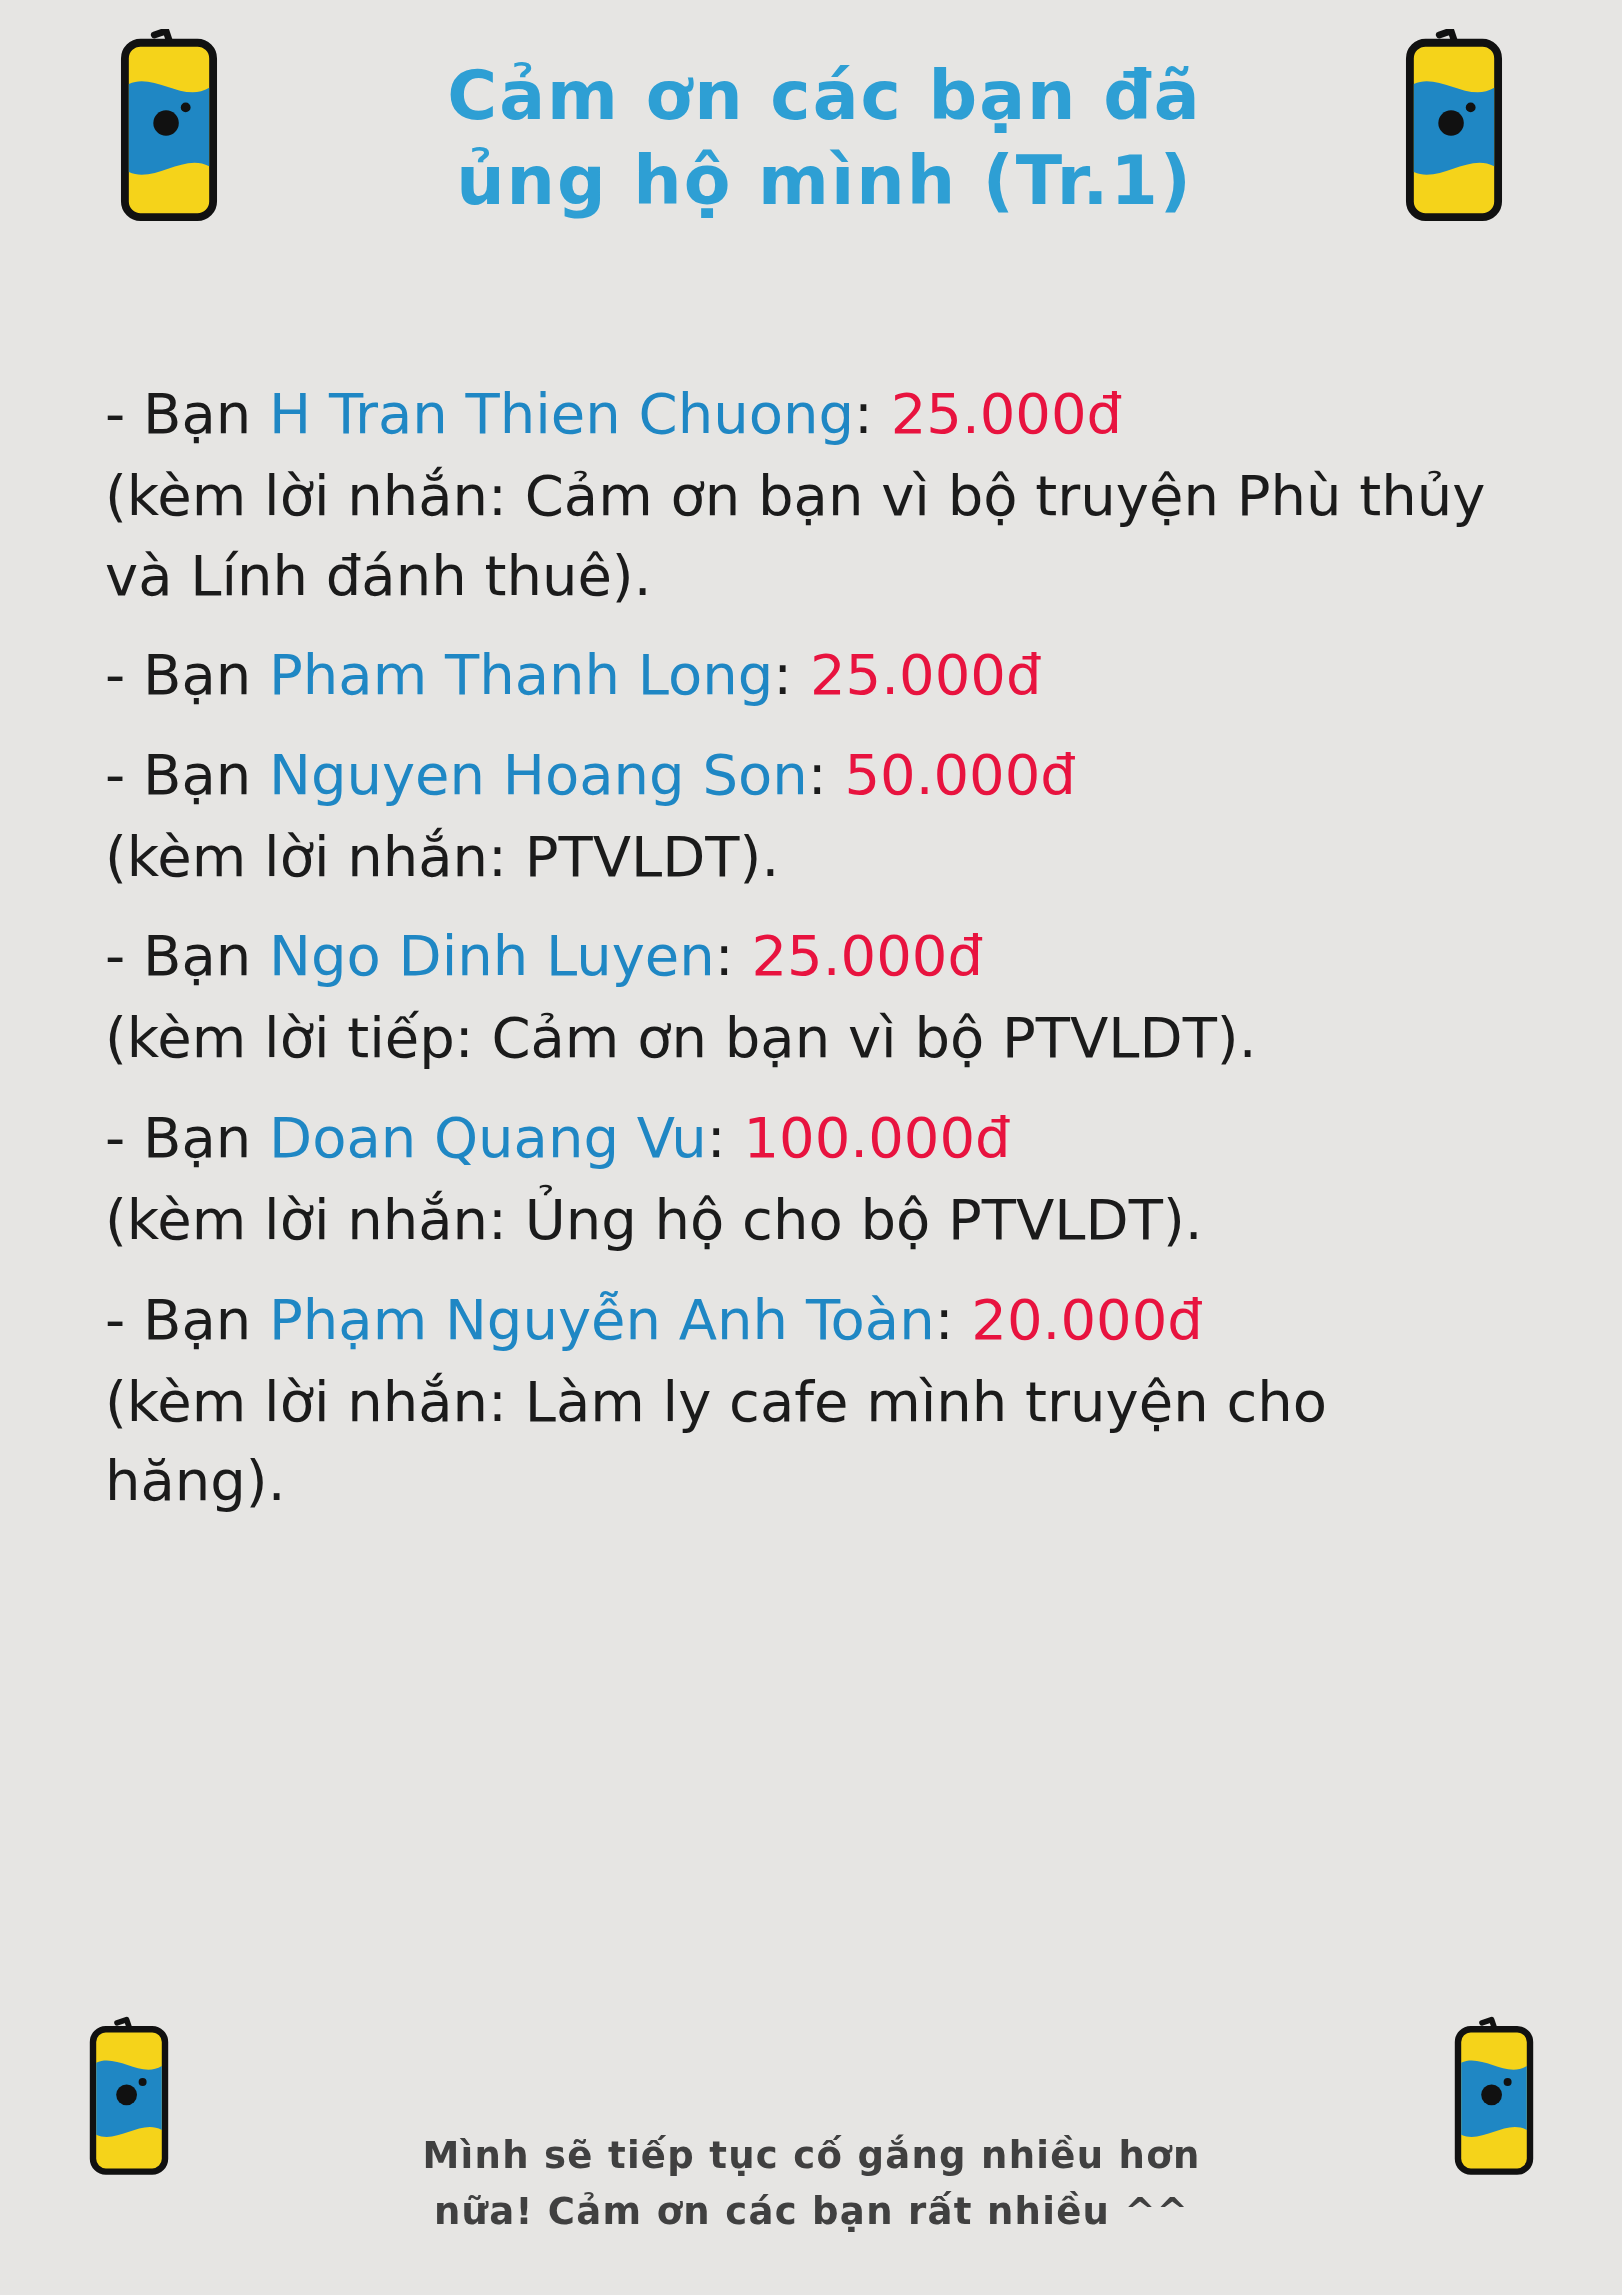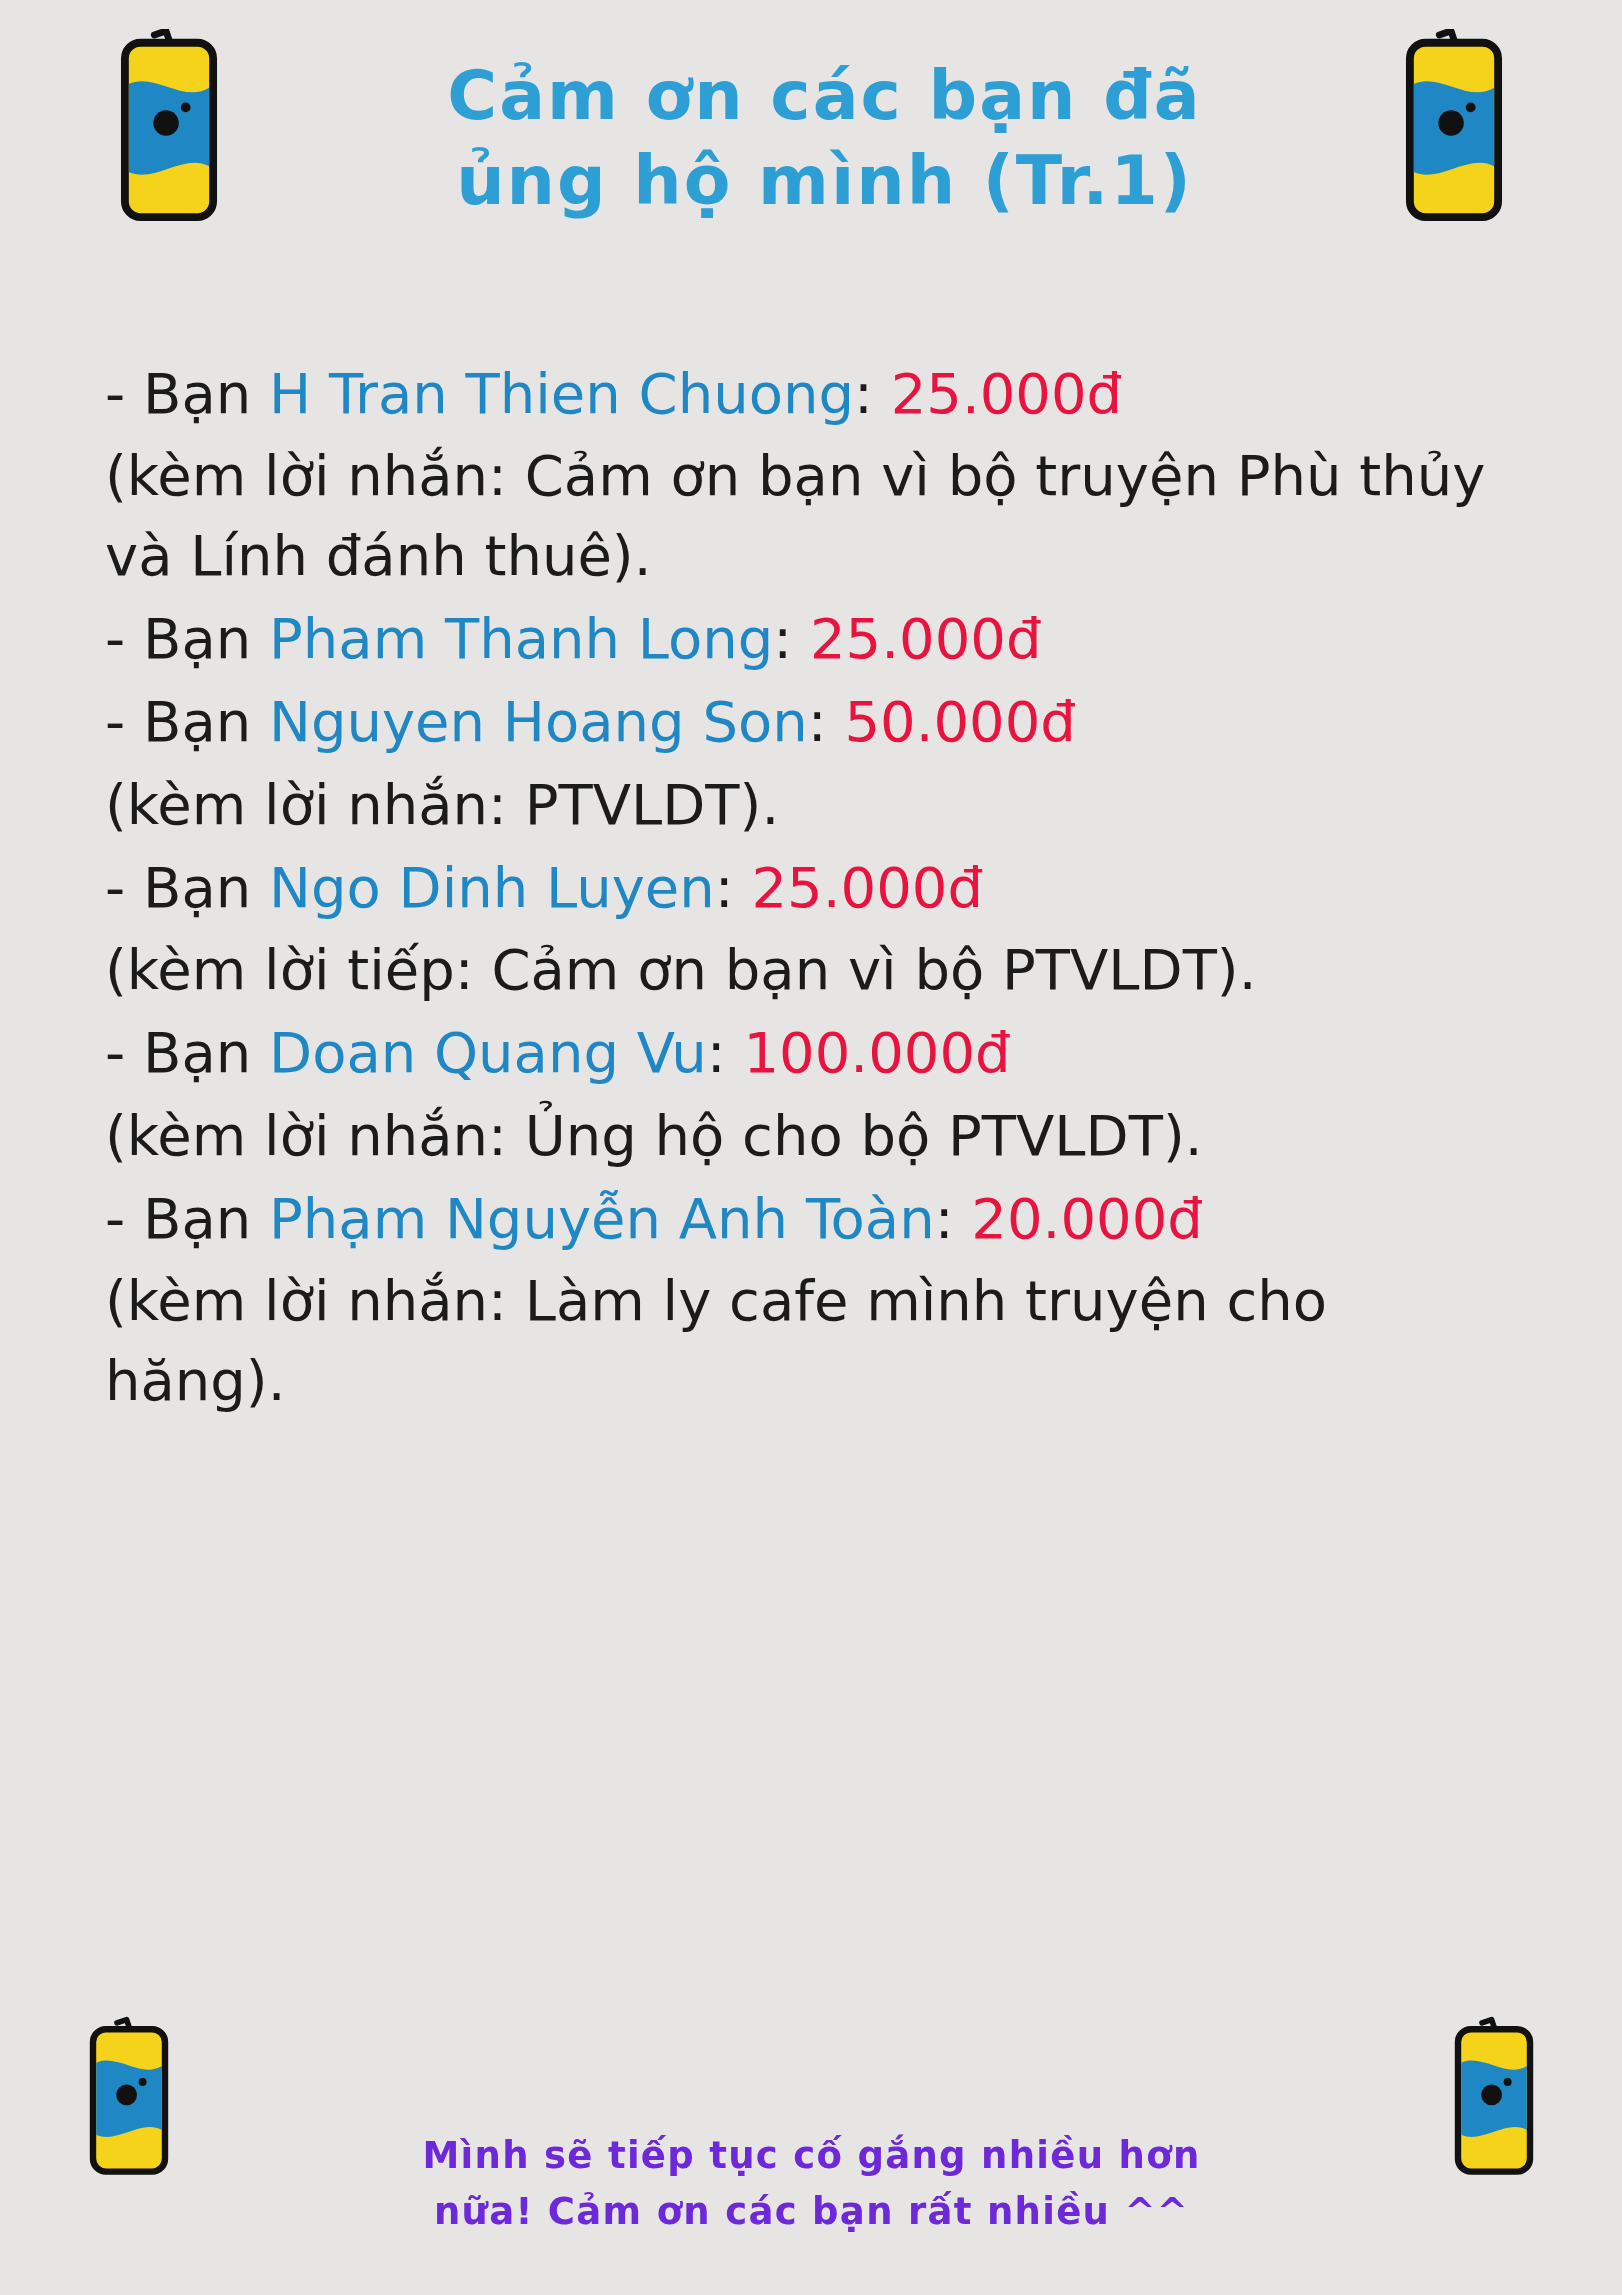--- a/index.html
+++ b/index.html
@@ -53,20 +53,21 @@
   
   .content {
     padding: 79px 105px 0 105px;
     font-size: 56px;
     line-height: 1.42;
     color: #1b1b1b;
     font-family: "DejaVu Sans", sans-serif;
   }
   .entry {
     margin-bottom: 3.9px;
+    margin-top: 20px;
   }
   .donor-line {
     margin-bottom: 2.6px;
   }
   .name {
     color: #1f87c4;
   }
   .amount {
     color: #e8133f;
   }
@@ -79,21 +80,21 @@
     position: absolute;
     bottom: 56px;
     left: 0;
     right: 0;
     display: flex;
     align-items: center;
     justify-content: center;
   }
   .footer-text {
     text-align: center;
-    color: #6d28d9;
+    color: #404040;
     font-weight: bold;
     font-size: 37px;
     line-height: 1.5;
     letter-spacing: 1.3px;
     max-width: 1211px;
   }
 </style>
 </head>
 <body>
 

